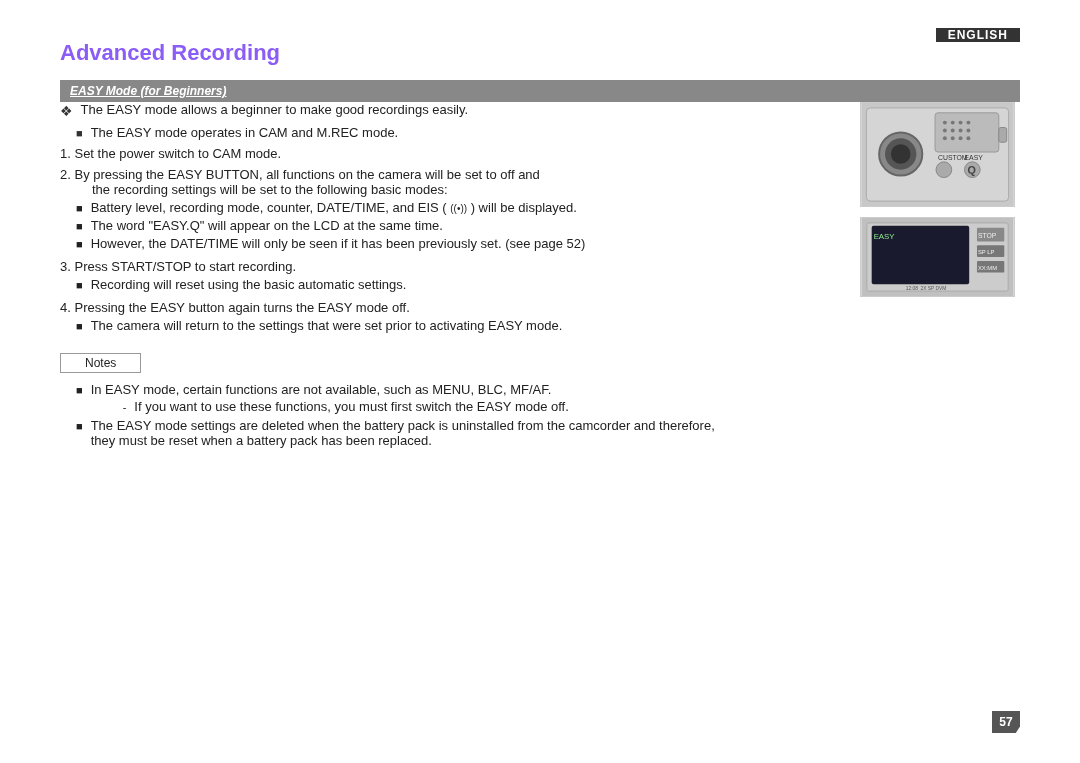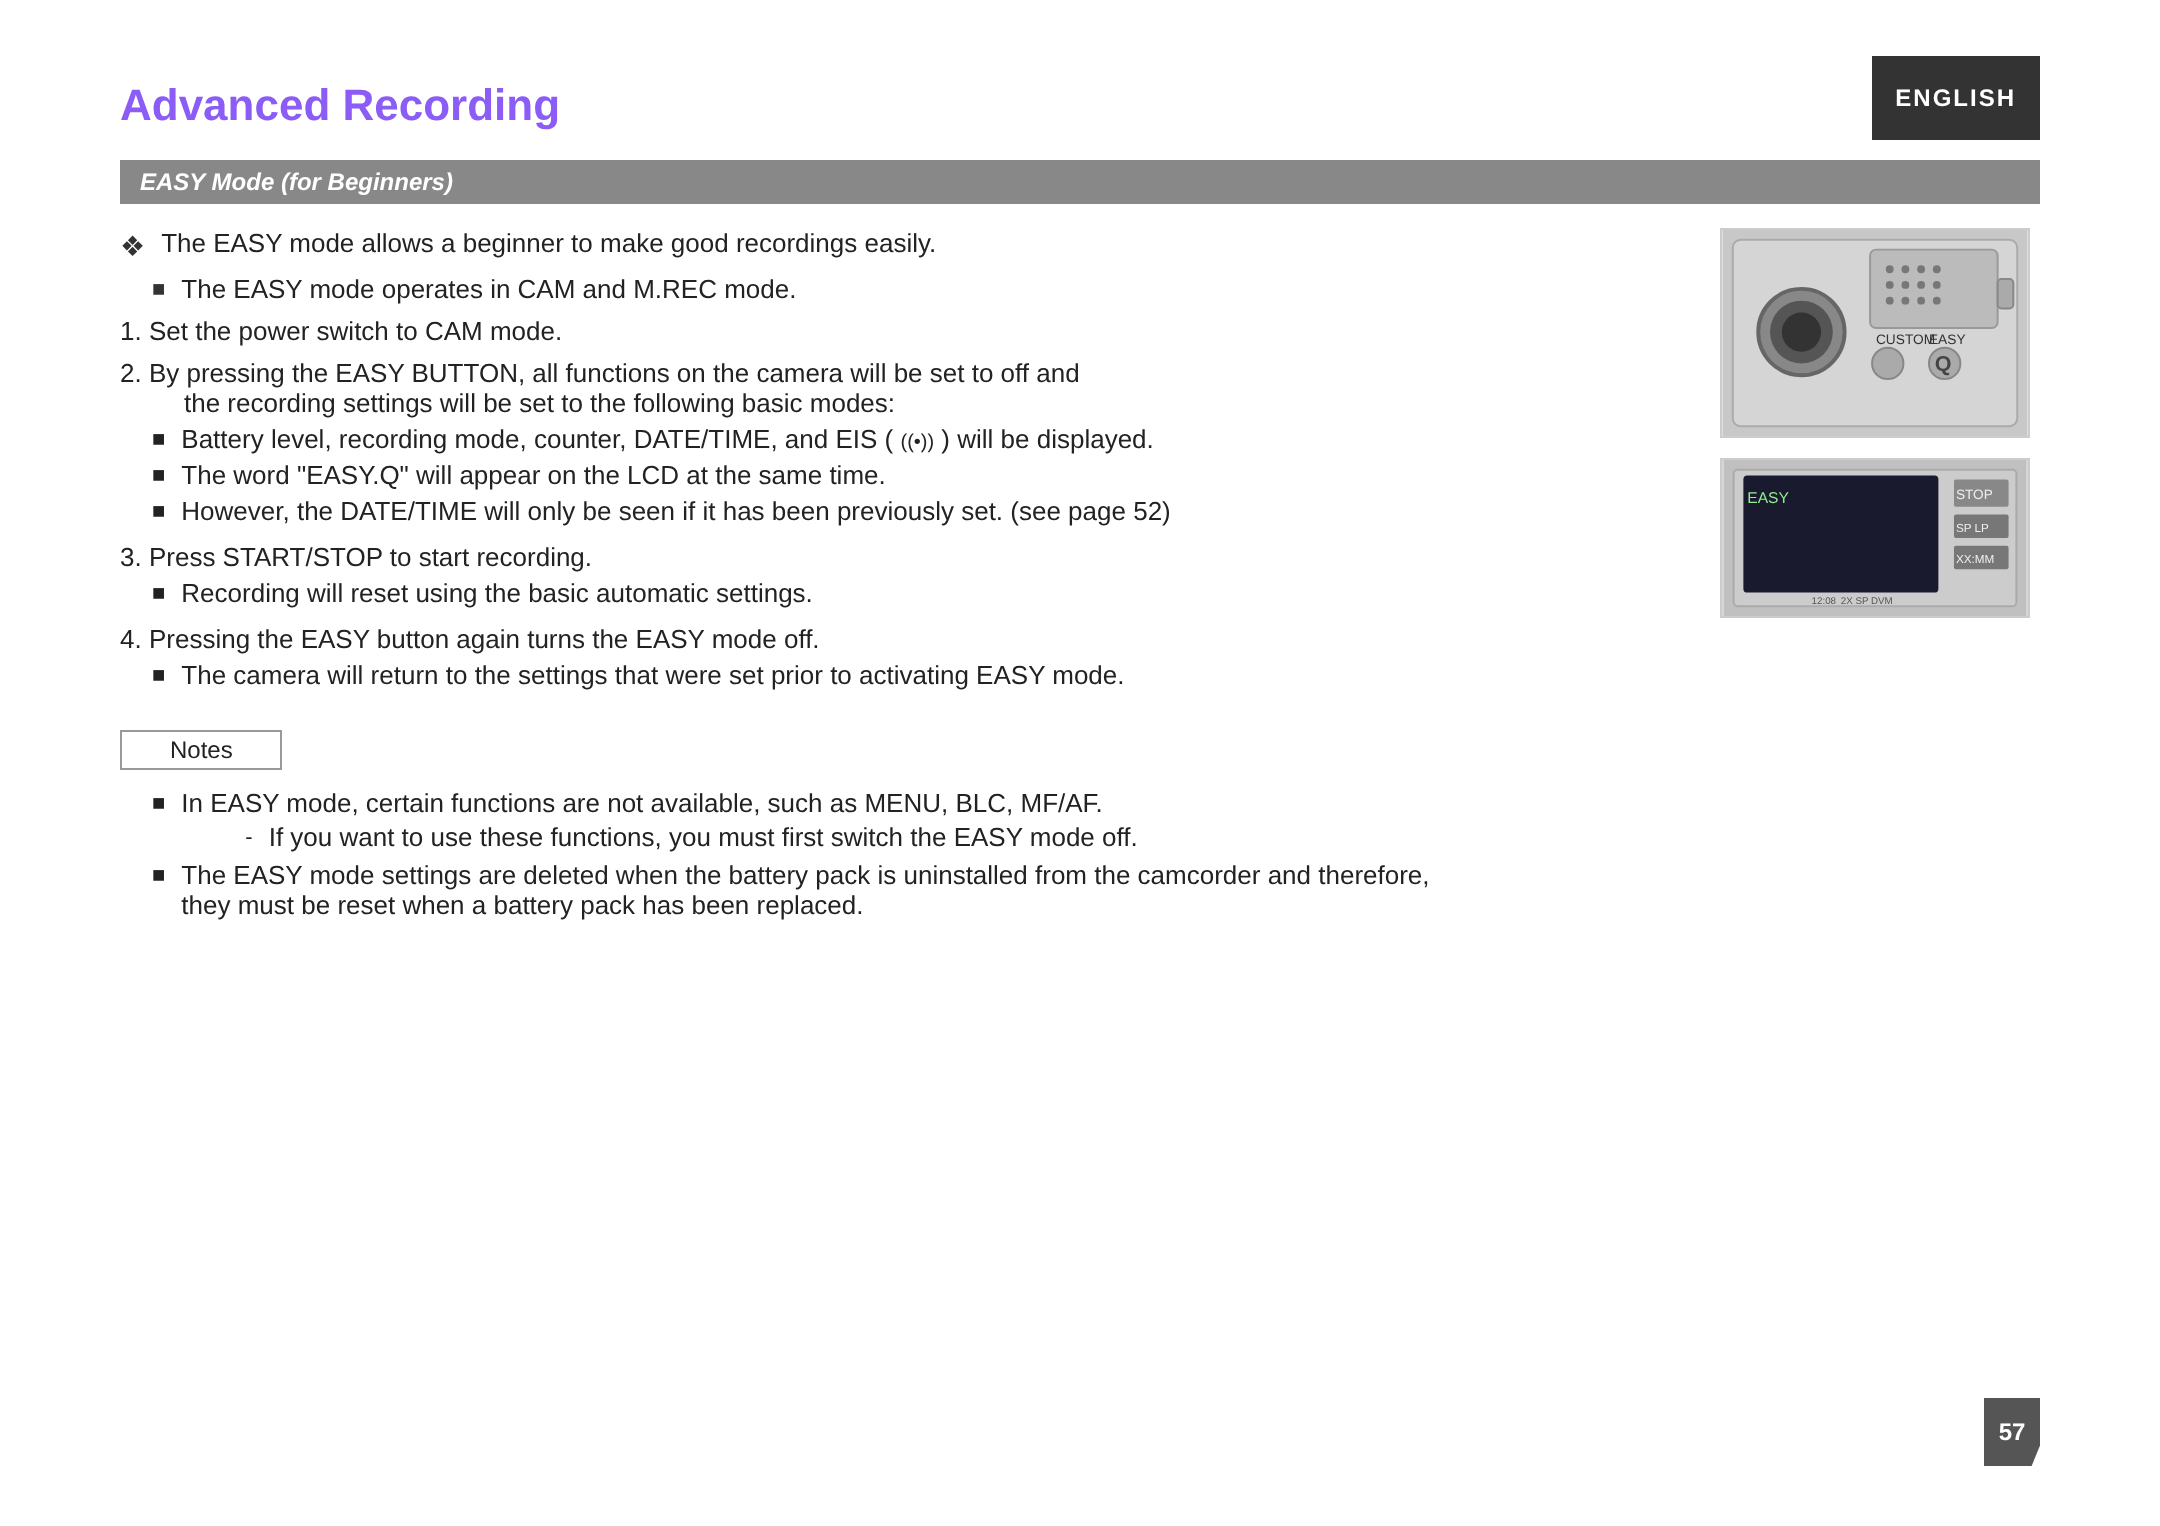--- a/index.html
+++ b/index.html
@@ -21,39 +21,40 @@
     }
     
     .english-badge {
       position: absolute;
       top: 28px;
       right: 60px;
       background: #333;
       color: #fff;
       font-size: 12px;
       font-weight: bold;
-      padding: 14px 12px;
+      padding: 0 12px;
       letter-spacing: 1px;
     }
     
     .page-title {
       font-size: 22px;
       font-weight: bold;
       margin-bottom: 14px;
       color: #8b5cf6;
     }
     
     .section-header {
       background: #888;
       color: #fff;
       font-size: 12px;
       font-weight: bold;
       font-style: italic;
       padding: 4px 10px;
-      margin-bottom: 12px;
+      margin-bottom: 0;
+      text-decoration: underline;
     }
     
     .main-content {
       display: flex;
       gap: 20px;
     }
     .left-col {
       flex: 1;
       min-width: 0;
     }
@@ -173,21 +174,21 @@
     
     .page-number {
       position: absolute;
       bottom: 30px;
       right: 60px;
       background: #555;
       color: #fff;
       font-size: 12px;
       font-weight: bold;
       width: 28px;
-      height: 34px;
+      height: 22px;
       display: flex;
       align-items: center;
       justify-content: center;
       clip-path: polygon(0 0, 100% 0, 100% 70%, 85% 100%, 0 100%);
       text-align: right;
     }
     .line-spacing {
       margin-bottom: 6px;
     }
   </style>

